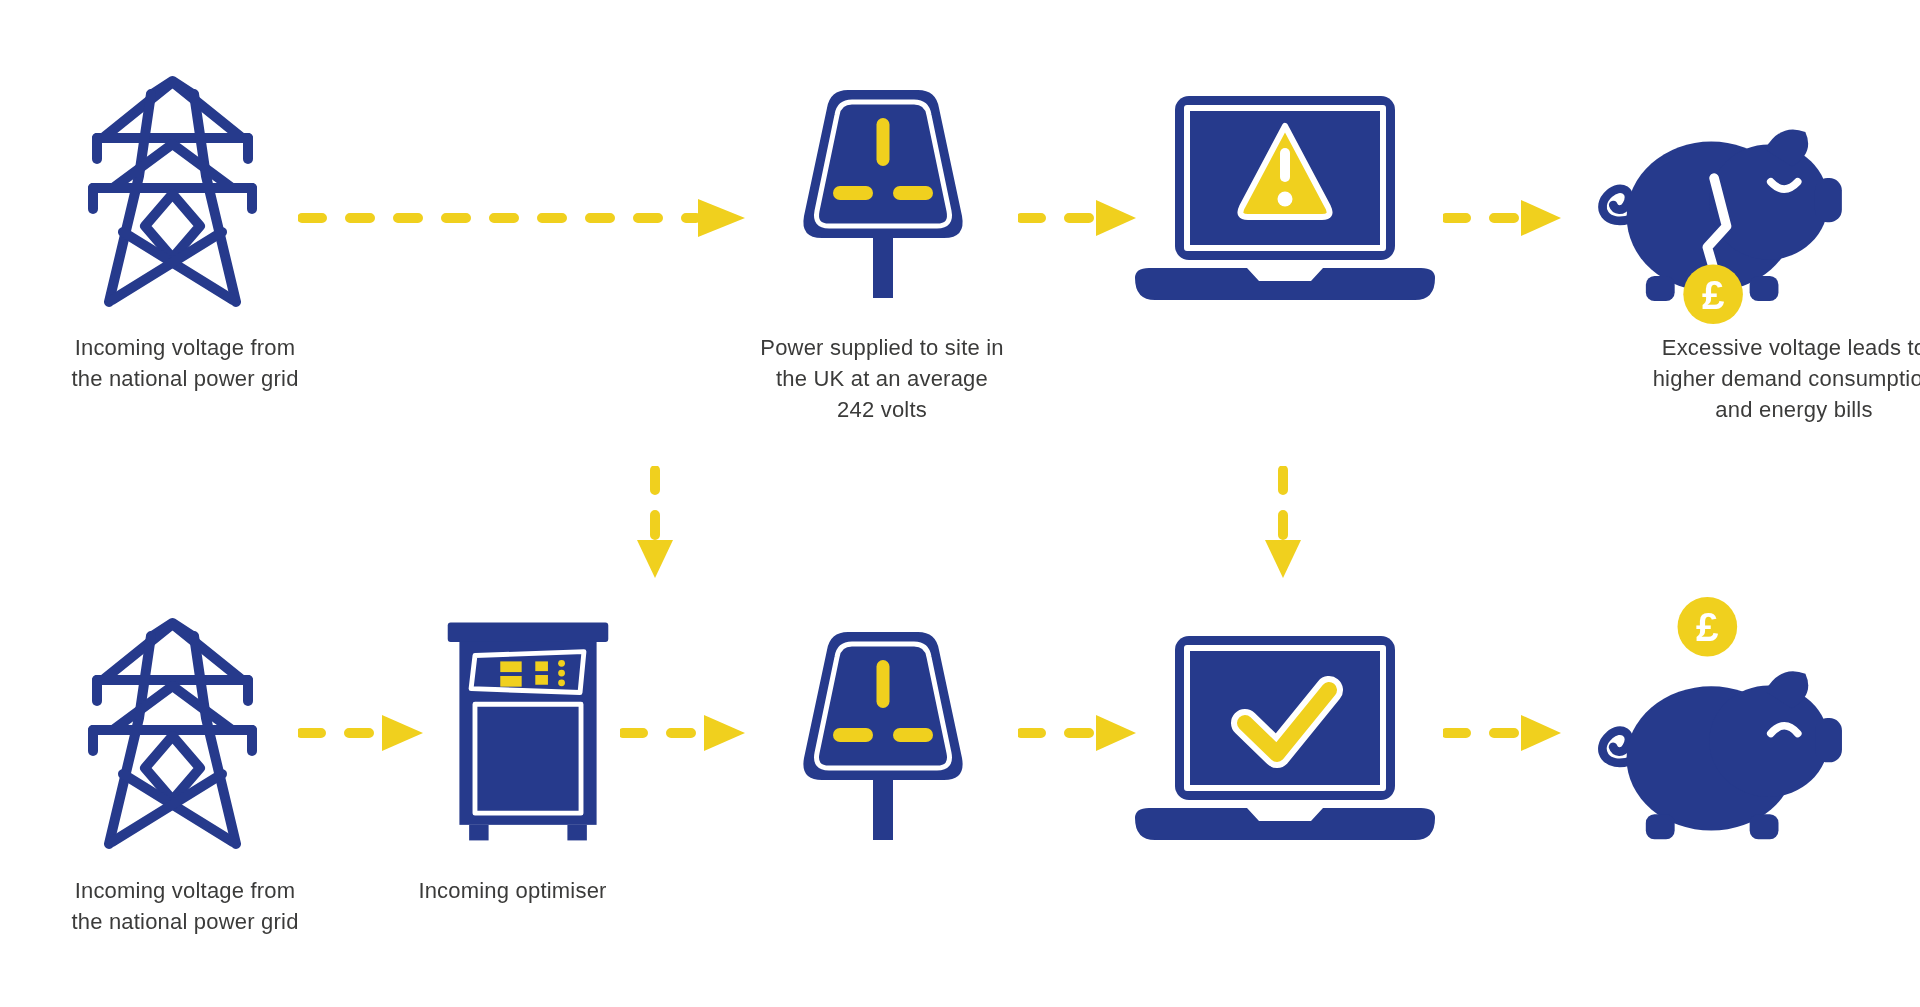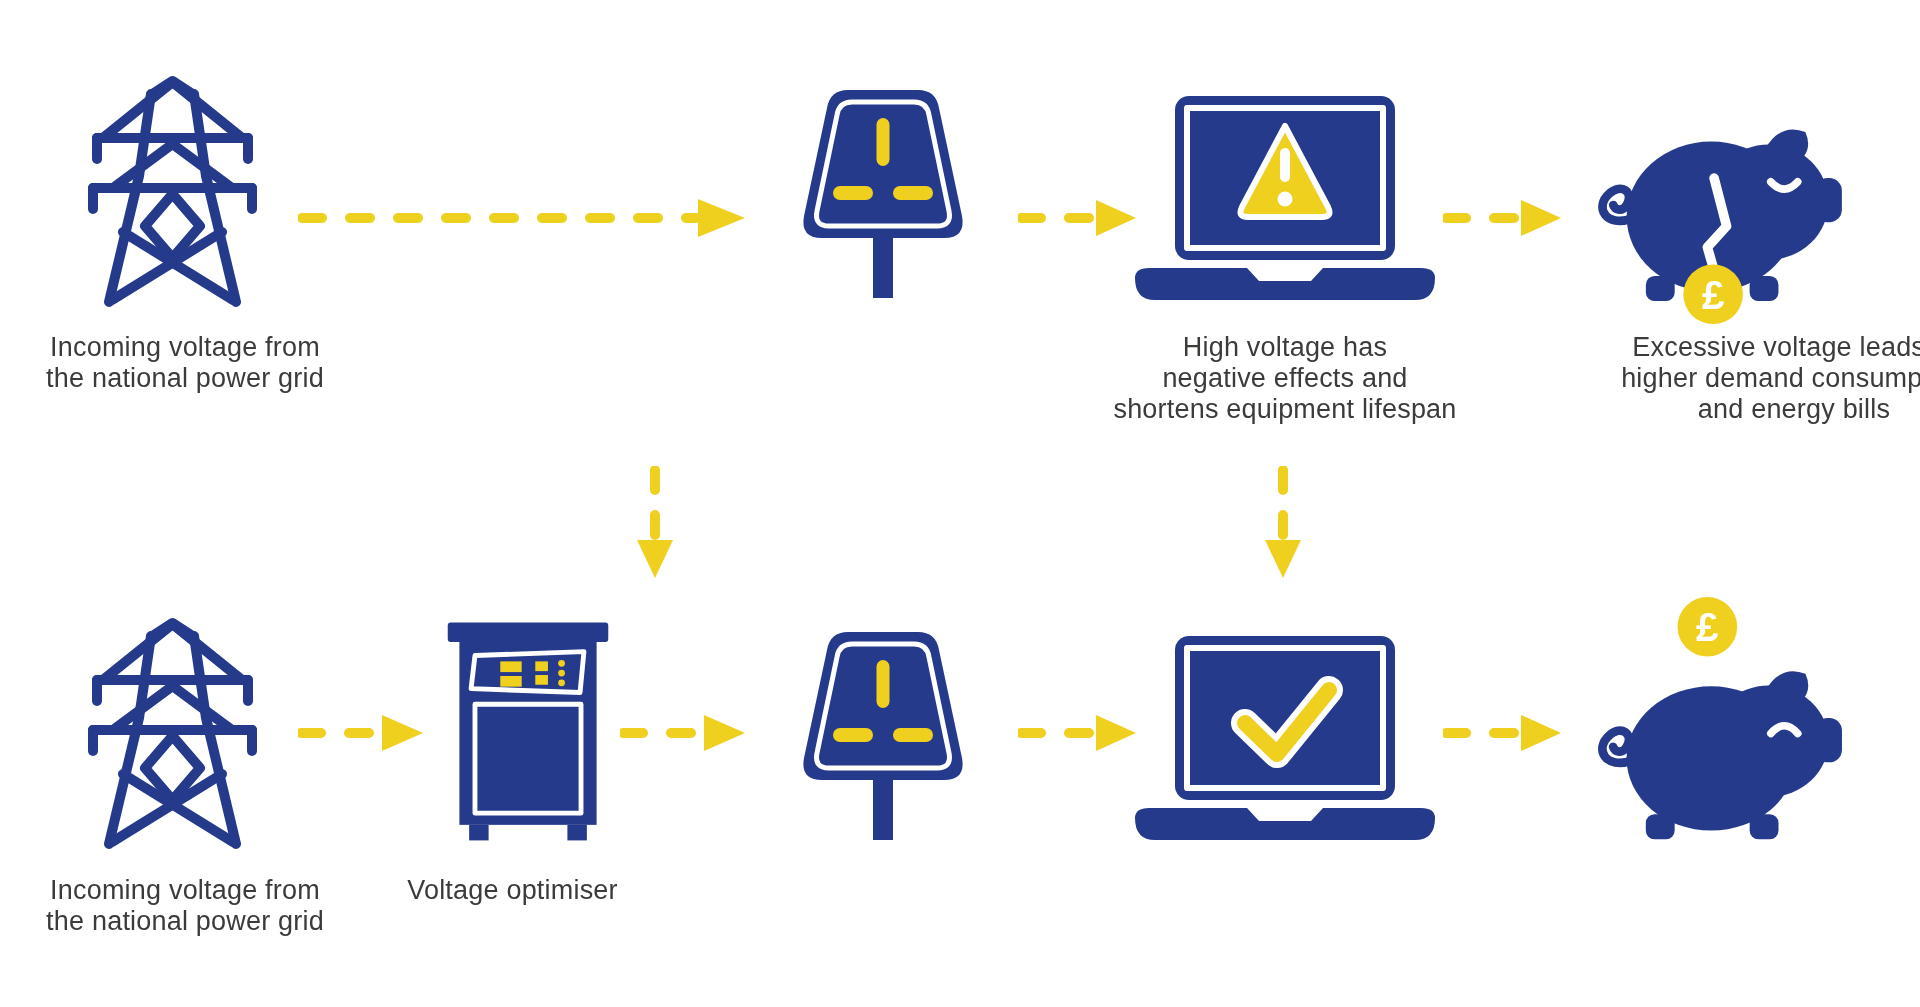--- a/index.html
+++ b/index.html
@@ -1,19 +1,19 @@
 <!DOCTYPE html>
 <html style="--navy: #263A8C; --yellow: #F0D01E; --white: #FFFFFF; --text: #3B3B3A; --background: #FFFFFF;"><head>
 <meta charset="utf-8">
 <style>
   html,body{margin:0;padding:0;background:#fff;}
   .canvas{position:relative;width:1920px;height:1007px;background:var(--background,#fff);overflow:hidden;
           font-family:"Liberation Sans",sans-serif;}
   .icon{position:absolute;}
-  .label{position:absolute;text-align:center;font-size:27px;line-height:31px;color:var(--text,#3b3b3a);
+  .label{position:absolute;text-align:center;font-size:22px;line-height:31px;color:var(--text,#3b3b3a);
          white-space:pre-line;letter-spacing:.2px;}
   
   .stroke{fill:none;stroke-linecap:round;stroke-linejoin:round;}
   .sn{stroke:var(--navy);}
   .sw{stroke:var(--white);}
   .sy{stroke:var(--yellow);}
   .fn{fill:var(--navy);}
   .fy{fill:var(--yellow);}
   .fw{fill:var(--white);}
   .coin-text{fill:var(--white);font-family:"Liberation Sans",sans-serif;font-size:42px;font-weight:bold;
@@ -87,23 +87,23 @@
     <rect class="fn" x="62" y="202" width="30" height="26" rx="9"></rect>
     <rect class="fn" x="170" y="202" width="30" height="26" rx="9"></rect>
     <path class="stroke sw" stroke-width="8" d="M192,104 Q206,119 220,104"></path>
     <path class="stroke sw" stroke-width="10" stroke-linecap="butt" stroke-linejoin="miter" d="M133,100 L146,150 L126,172 L140,220"></path>
     <circle class="fy" cx="132" cy="221" r="31"></circle>
     <text class="coin-text" x="132" y="236">£</text>
   </svg>
 
   <div class="label" style="left:18px;top:332px;width:334px">Incoming voltage from
 the national power grid</div>
-  <div class="label" style="left:1093px;top:332px;width:384px">High voltage has
-negative effects and
-shortens equipment lifespan</div>
+  <div class="label" style="left:722px;top:332px;width:320px">Power supplied to site in
+the UK at an average
+242 volts</div>
   <div class="label" style="left:1594px;top:332px;width:400px">Excessive voltage leads to
 higher demand consumption
 and energy bills</div>
 
   <svg class="icon" style="left:633px;top:466px" width="44" height="116" viewBox="0 0 44 116">
     <line class="stroke sy" x1="22" y1="4" x2="22" y2="70" stroke-width="10" stroke-dasharray="20 25"></line>
     <polygon class="fy" points="4,74 40,74 22,112"></polygon>
   </svg>
   <svg class="icon" style="left:1261px;top:466px" width="44" height="116" viewBox="0 0 44 116">
     <line class="stroke sy" x1="22" y1="4" x2="22" y2="70" stroke-width="10" stroke-dasharray="20 25"></line>
@@ -192,15 +192,15 @@
     <ellipse class="fn" cx="190" cy="152" rx="62" ry="58"></ellipse>
     <path class="fn" d="M186,100 Q202,72 228,82 Q238,104 214,118 Z"></path>
     <rect class="fn" x="238" y="128" width="28" height="46" rx="13"></rect>
     <rect class="fn" x="62" y="228" width="30" height="26" rx="9"></rect>
     <rect class="fn" x="170" y="228" width="30" height="26" rx="9"></rect>
     <path class="stroke sw" stroke-width="8" d="M192,144 Q206,128 220,144"></path>
   </svg>
 
   <div class="label" style="left:18px;top:875px;width:334px">Incoming voltage from
 the national power grid</div>
-  <div class="label" style="left:360px;top:875px;width:305px">Voltage optimiser</div>
+  <div class="label" style="left:360px;top:875px;width:305px">Incoming optimiser</div>
 
 </div>
 
 </body></html>

